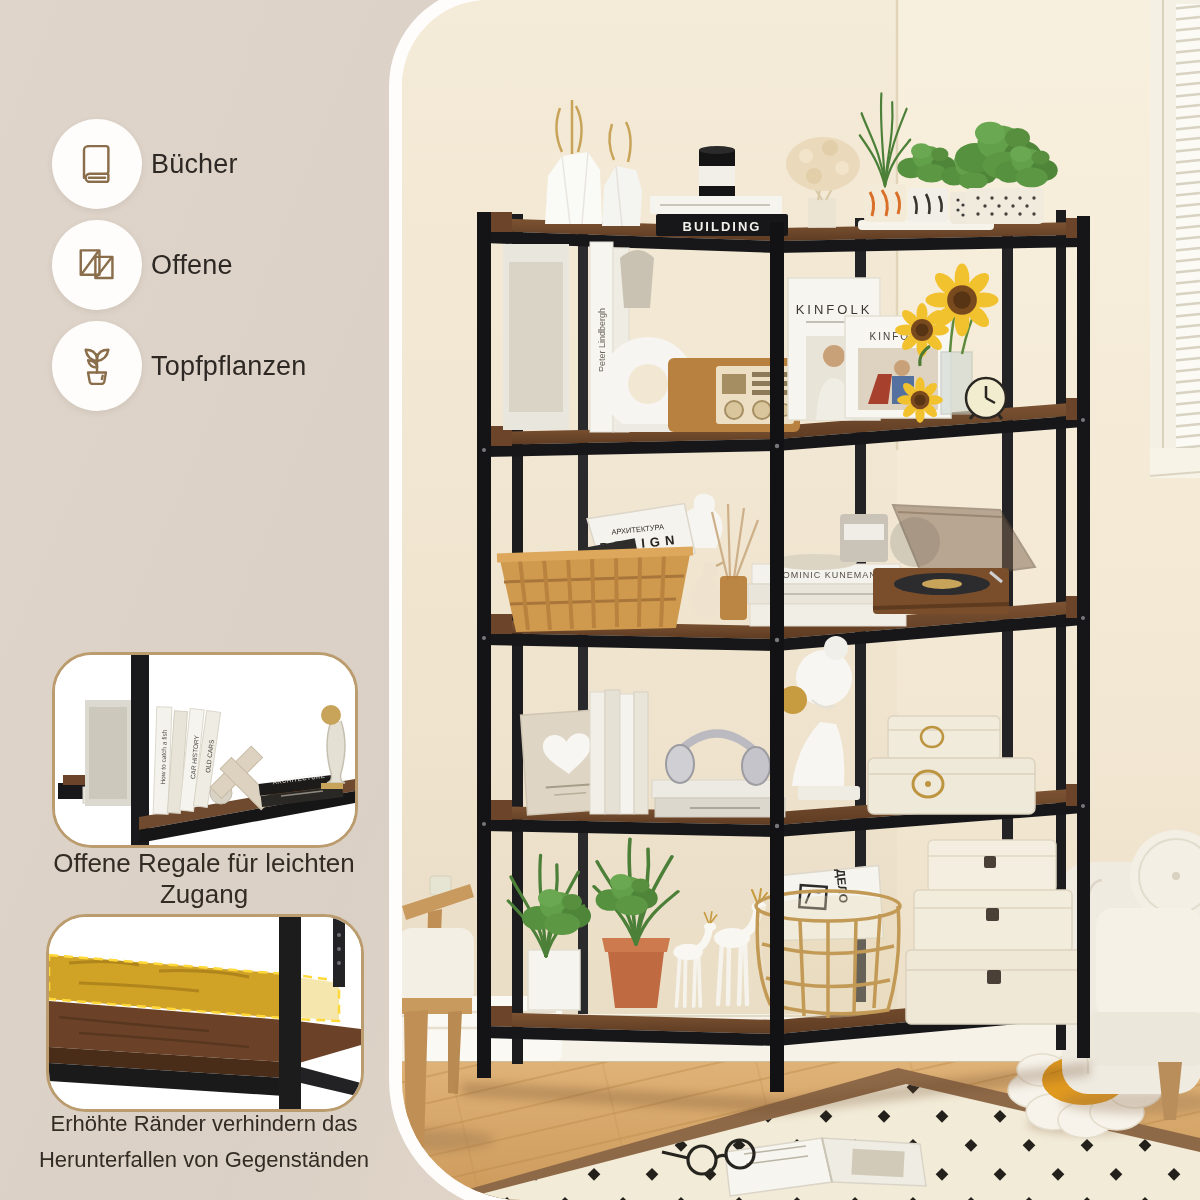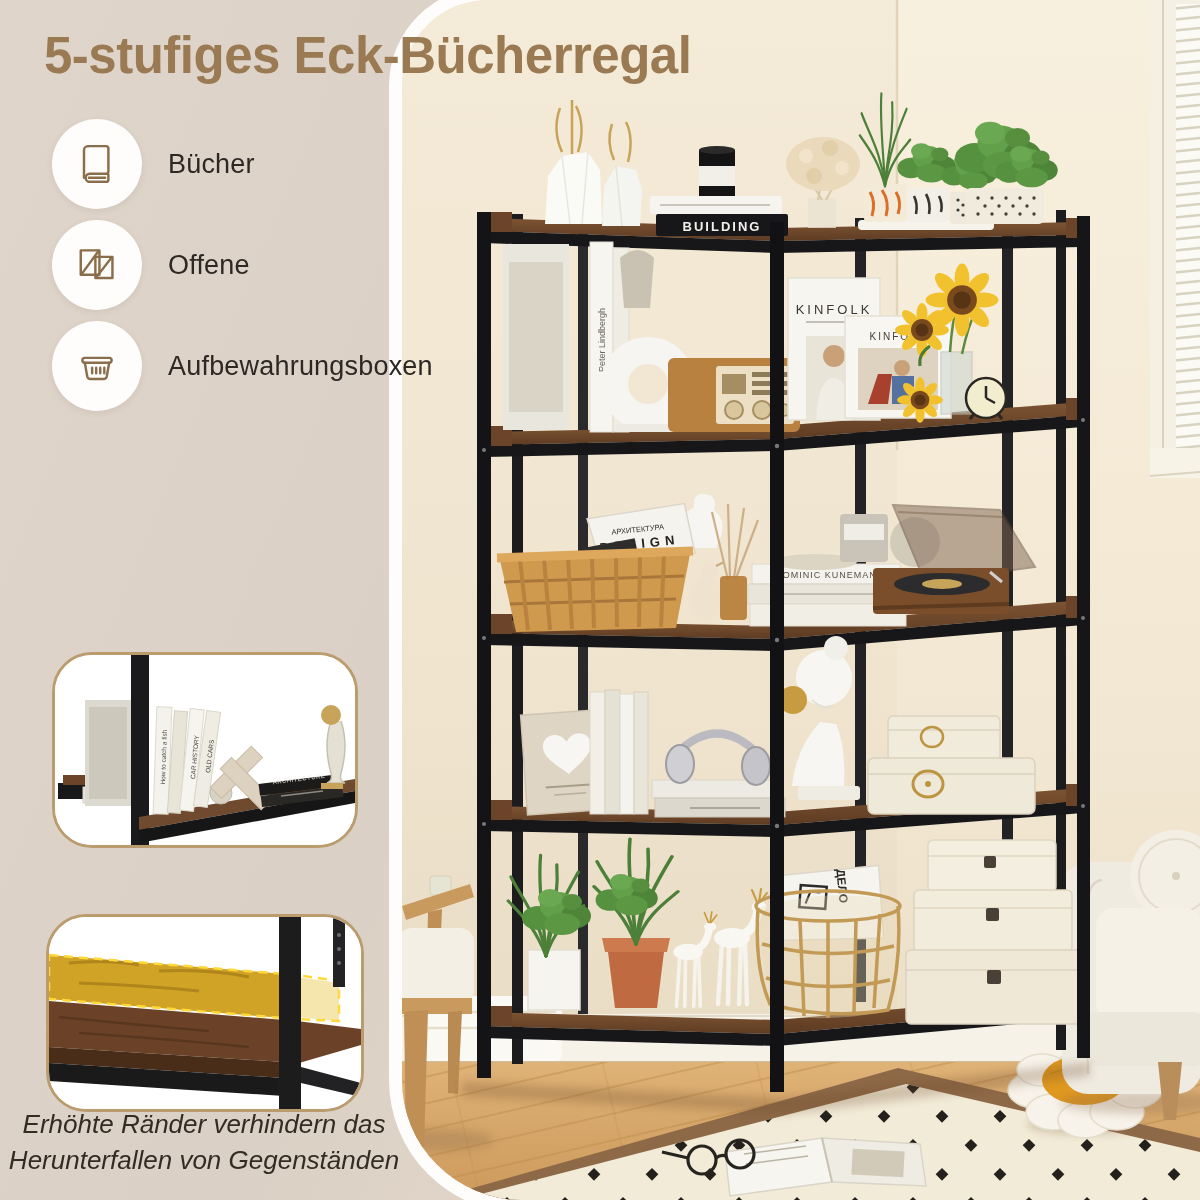--- a/index.html
+++ b/index.html
@@ -9,28 +9,28 @@
   .photo{position:absolute;left:402px;top:0;width:798px;height:1200px;
     border-radius:86px 0 0 120px;overflow:hidden;
     box-shadow:0 0 0 13px rgba(255,255,255,0.95);background:#f5ecda;}
   .photo svg{position:absolute;left:-402px;top:0;}
   .page-title{position:absolute;left:44px;top:26px;z-index:6;margin:0;
     font-size:51px;font-weight:bold;letter-spacing:-0.5px;color:#9a7a52;white-space:nowrap;}
   .features{position:absolute;left:52px;top:118px;z-index:5;}
   .feature{display:flex;align-items:center;height:92px;margin-bottom:9px;}
   .ficon{width:90px;height:90px;border-radius:50%;background:#fefdfb;flex:0 0 auto;
     display:flex;align-items:center;justify-content:center;box-shadow:0 2px 6px rgba(90,70,50,0.10);}
-  .feature .flabel{margin-left:26px;font-size:27px;color:#2d2824;letter-spacing:0.2px;}
+  .feature .flabel{margin-left:9px;font-size:27px;color:#2d2824;letter-spacing:0.2px;}
   .inset{position:absolute;z-index:5;border:3px solid #bb9c6e;border-radius:40px;
     overflow:hidden;background:#ffffff;}
   .inset1{left:52px;top:652px;width:300px;height:190px;}
   .inset2{left:46px;top:914px;width:312px;height:192px;}
   .caption{position:absolute;z-index:5;text-align:center;color:#322c25;}
   .caption1{left:6px;top:848px;width:396px;font-size:26px;}
-  .caption2{left:2px;top:1106px;width:404px;font-size:26px;line-height:36px;font-style:italic;}
+  .caption2{left:2px;top:1106px;width:404px;font-size:22px;line-height:36px;}
   svg text{font-family:"Liberation Sans",sans-serif;}
 </style>
 </head>
 <body>
 
 <div class="canvas">
 
   <div class="photo">
     <svg width="1200" height="1200" viewBox="0 0 1200 1200">
       <defs>
@@ -507,21 +507,20 @@
               <circle cx="484" cy="824" r="2"></circle>
             <circle cx="1083" cy="420" r="2"></circle>
               <circle cx="1083" cy="618" r="2"></circle>
               <circle cx="1083" cy="806" r="2"></circle>
           </g>
         </g>
       </g>
     </svg>
   </div>
 
-  <h1 class="page-title">5-stufiges Eck-Bücherregal</h1>
 
   <div class="features">
     <div class="feature">
       <span class="ficon">
         <svg width="52" height="52" viewBox="0 0 64 64" fill="none" stroke="#8a6e4b" stroke-width="3" stroke-linecap="round" stroke-linejoin="round">
           <path d="M21 10 h22 a3 3 0 0 1 3 3 v28 a3 3 0 0 1 -3 3 H23 a5 5 0 0 0 -5 5 a5 5 0 0 0 5 5 h20 a3 3 0 0 0 3 -3 v-6"></path>
           <path d="M21 10 a5 5 0 0 0 -5 5 v34"></path>
           <path d="M22 49 h20 M22 54 h20"></path>
         </svg>
       </span>
@@ -534,26 +533,29 @@
           <path d="M14 42 L33 16"></path>
           <rect x="30" y="22" width="21" height="26"></rect>
           <path d="M32 46 L49 24"></path>
         </svg>
       </span>
       <span class="flabel">Offene</span>
     </div>
     <div class="feature">
       <span class="ficon">
         <svg width="52" height="52" viewBox="0 0 64 64" fill="none" stroke="#8a6e4b" stroke-width="3" stroke-linecap="round" stroke-linejoin="round">
-          <rect x="14" y="22" width="36" height="6" rx="3"></rect>
-          <path d="M17 28 l3 17 a4 4 0 0 0 4 3 h16 a4 4 0 0 0 4 -3 l3 -17"></path>
-          <path d="M26 34 v7 M31 34 v7 M36 34 v7 M41 34 v7"></path>
+          <path d="M32 40 V18"></path>
+          <path d="M32 26 q-12 -2 -14 -14 q12 0 14 10 z"></path>
+          <path d="M32 26 q12 -2 14 -14 q-12 0 -14 10 z"></path>
+          <path d="M32 34 q-9 0 -11 -9 q9 1 11 7 z"></path>
+          <path d="M21 40 h22 l-2 11 a4 4 0 0 1 -4 3 h-10 a4 4 0 0 1 -4 -3 z"></path>
+          <path d="M38 48 l1 -4"></path>
         </svg>
       </span>
-      <span class="flabel">Aufbewahrungsboxen</span>
+      <span class="flabel">Topfpflanzen</span>
     </div>
   </div>
 
   <div class="inset inset1">
     <svg width="300" height="190" viewBox="0 0 300 190">
       <rect width="300" height="190" fill="#ffffff"></rect>
       <rect x="76" y="0" width="18" height="190" fill="#1a1a1c"></rect>
       <rect x="3" y="128" width="73" height="16" fill="#18181a"></rect>
       <rect x="8" y="120" width="40" height="10" fill="#6b4429"></rect>
       <rect x="28" y="132" width="44" height="16" fill="#e9e6de" stroke="#d4d0c4" stroke-width="1"></rect>
@@ -586,20 +588,21 @@
         <rect x="206" y="136" width="82" height="11" fill="#2a2824" transform="rotate(-7 247 141)"></rect>
         <line x1="226" y1="141" x2="268" y2="136" stroke="#8f8a80" stroke-width="1.5"></line>
       </g>
       <g>
         <path d="M276 66 q-8 24 0 52 q2 8 -4 10 h18 q-6 -2 -4 -10 q8 -28 0 -52" fill="#e4e0d4" stroke="#c6c0b0" stroke-width="1.5"></path>
         <circle cx="276" cy="60" r="10" fill="#c8a35a"></circle>
         <rect x="266" y="128" width="22" height="6" fill="#c8a35a"></rect>
       </g>
     </svg>
   </div>
+  <div class="caption caption1">Offene Regale für leichten Zugang</div>
 
   <div class="inset inset2">
     <svg width="312" height="192" viewBox="0 0 312 192">
       <rect width="312" height="192" fill="#ffffff"></rect>
 
       <g>
         <polygon points="0,38 248,58 248,102 0,82" fill="#b98a28"></polygon>
         <polygon points="0,38 248,58 248,102 0,82" fill="#e3b722" opacity="0.55"></polygon>
         <path d="M20 46 q40 -4 70 2 M110 54 q50 -2 90 6 M30 66 q60 2 120 8" stroke="#8f6a14" stroke-width="3" opacity="0.5" fill="none"></path>
         <polygon points="248,60 290,66 290,104 248,100" fill="#e7c84a" opacity="0.45"></polygon>

